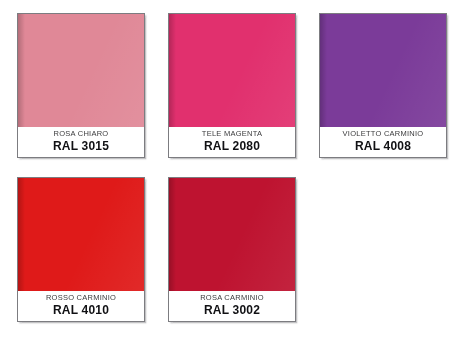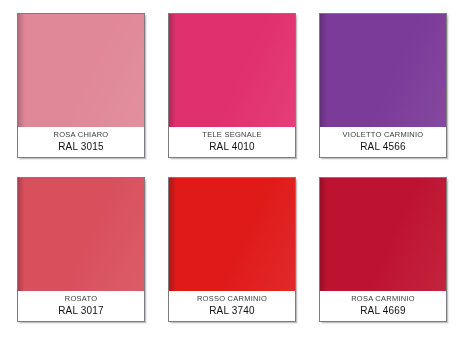--- a/index.html
+++ b/index.html
@@ -82,22 +82,22 @@
 
   .swatch-name {
     font-size: 7.5px;
     letter-spacing: 0.25px;
     color: #3a3a3c;
     text-align: center;
     white-space: nowrap;
   }
 
   .swatch-code {
-    font-size: 10px;
-    font-weight: normal;
+    font-size: 12px;
+    font-weight: bold;
     letter-spacing: 0.2px;
     color: #111114;
     text-align: center;
     white-space: nowrap;
     margin-top: 1px;
   }
 </style>
 </head>
 <body>
 
@@ -107,50 +107,43 @@
     <div class="swatch-color" style="background-color: rgb(224, 136, 151);"></div>
     <div class="swatch-label">
       <div class="swatch-name">ROSA CHIARO</div>
       <div class="swatch-code">RAL 3015</div>
     </div>
   </div>
 
   <div class="swatch-card">
     <div class="swatch-color" style="background-color: rgb(225, 48, 110);"></div>
     <div class="swatch-label">
-      <div class="swatch-name">TELE SEGNALE</div>
-      <div class="swatch-code">RAL 4010</div>
+      <div class="swatch-name">TELE MAGENTA</div>
+      <div class="swatch-code">RAL 2080</div>
     </div>
   </div>
 
   <div class="swatch-card">
     <div class="swatch-color" style="background-color: rgb(123, 59, 153);"></div>
     <div class="swatch-label">
       <div class="swatch-name">VIOLETTO CARMINIO</div>
-      <div class="swatch-code">RAL 4566</div>
+      <div class="swatch-code">RAL 4008</div>
     </div>
   </div>
 
-  <div class="swatch-card">
-    <div class="swatch-color" style="background-color: rgb(217, 80, 93);"></div>
-    <div class="swatch-label">
-      <div class="swatch-name">ROSATO</div>
-      <div class="swatch-code">RAL 3017</div>
-    </div>
-  </div>
 
   <div class="swatch-card">
     <div class="swatch-color" style="background-color: rgb(223, 26, 25);"></div>
     <div class="swatch-label">
       <div class="swatch-name">ROSSO CARMINIO</div>
-      <div class="swatch-code">RAL 3740</div>
+      <div class="swatch-code">RAL 4010</div>
     </div>
   </div>
 
   <div class="swatch-card">
     <div class="swatch-color" style="background-color: rgb(190, 19, 48);"></div>
     <div class="swatch-label">
       <div class="swatch-name">ROSA CARMINIO</div>
-      <div class="swatch-code">RAL 4669</div>
+      <div class="swatch-code">RAL 3002</div>
     </div>
   </div>
 
 </div>
 
 </body></html>

